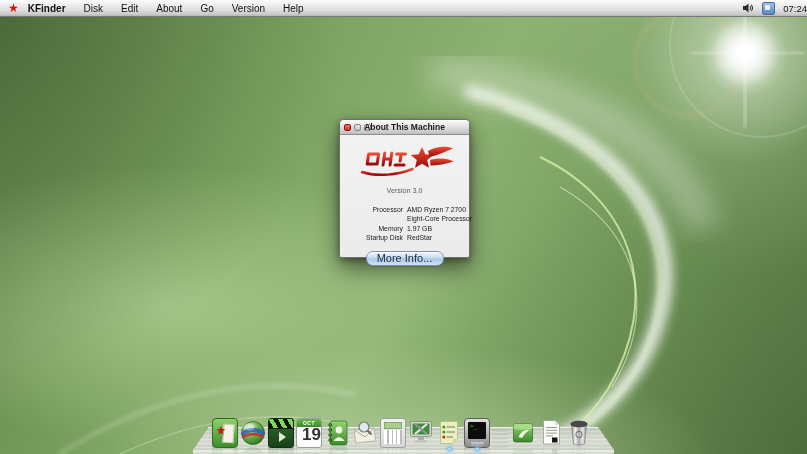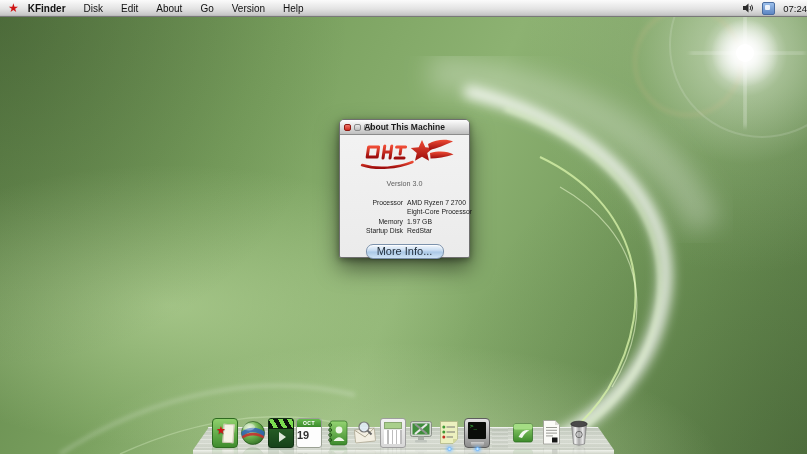--- a/index.html
+++ b/index.html
@@ -39,21 +39,21 @@
     border:1px solid #6f6f6f;box-sizing:border-box;
     box-shadow:0 10px 22px rgba(0,0,0,.5),0 2px 6px rgba(0,0,0,.35);margin-top:36px;}
   .titlebar{height:14px;border-radius:4px 4px 0 0;position:relative;
     background:linear-gradient(#fdfdfd,#dcdcdc 55%,#bfbfbf);
     border-bottom:1px solid #8c8c8c;display:flex;align-items:center;}
   .tb-btn{width:7px;height:7px;border-radius:2px;margin-left:3px;box-sizing:border-box;}
   .tb-close{background:linear-gradient(#f0776b,#cf2c20);border:1px solid #8f1a12;margin-left:4px;}
   .tb-min,.tb-max{background:linear-gradient(#e9e9e9,#bdbdbd);border:1px solid #8a8a8a;}
   .tb-title{position:absolute;left:0;right:0;text-align:center;
     font-size:8.5px;font-weight:bold;color:#1c1c1c;line-height:13px;}
-  .win-content{padding-top:1px;text-align:center;}
+  .win-content{padding-top:8px;text-align:center;}
   .rs-logo{display:block;margin:1px auto 0;}
   .version{font-size:7.2px;color:#5d5d5d;margin-top:4px;}
   .specs{margin-top:10px;display:grid;grid-template-columns:63px 1fr;
     column-gap:4px;row-gap:0;font-size:6.8px;color:#1a1a1a;line-height:9.4px;text-align:left;}
   .spec-label{text-align:right;color:#222;}
   .spec-value{white-space:nowrap;}
   .more-btn{margin-top:8px;width:76px;height:13px;border-radius:7px;display:inline-block;
     background:linear-gradient(#f2f7fd,#cadeF2 40%,#abc9e7 55%,#cfe3f5);
     border:1px solid #7c92ac;font-size:11px;color:#1f2c3a;line-height:12px;
     box-shadow:inset 0 1px 1px rgba(255,255,255,.8),0 1px 1px rgba(0,0,0,.15);}
@@ -82,21 +82,21 @@
   
   .ic-kfinder{background:linear-gradient(#8fd06c,#3f8c2d);border-radius:4px;border:1px solid #2e6b20;
     box-sizing:border-box;position:relative;overflow:hidden;}
   .ic-kfinder .page{position:absolute;right:3px;top:5px;width:9px;height:17px;background:#f4f2e4;
     border:1px solid #c9c5ad;transform:rotate(4deg);}
   .ic-kfinder .star{position:absolute;left:3px;top:6px;color:#cf1414;font-size:11px;line-height:11px;
     text-shadow:0 1px 1px rgba(0,0,0,.3);}
   .ic-cal{background:#fdfdfd;border:1px solid #9aa093;border-radius:3px;box-sizing:border-box;overflow:hidden;}
   .ic-cal .cal-head{height:8px;background:linear-gradient(#66b94e,#3a8a2c);color:#fff;
     font-size:5px;font-weight:bold;text-align:center;line-height:8px;letter-spacing:.5px;}
-  .ic-cal .cal-day{font-size:11px;font-weight:bold;color:#333;text-align:left;line-height:16px;}
+  .ic-cal .cal-day{font-size:17px;font-weight:bold;color:#333;text-align:right;line-height:16px;}
   .ic-term{background:linear-gradient(#e2e2e2,#8d8d8d);border:1px solid #5d5d5d;border-radius:4px;
     box-sizing:border-box;position:relative;}
   .ic-term .scr{position:absolute;left:3px;top:3px;right:3px;bottom:8px;background:#0b0d0a;
     border-radius:1px;color:#46e04a;font-family:"DejaVu Sans Mono",monospace;
     font-size:6px;line-height:7px;padding-left:2px;}
   .ic-term .base{position:absolute;left:6px;bottom:1px;width:13px;height:4px;
     background:linear-gradient(#cfcfcf,#9a9a9a);border-radius:0 0 2px 2px;}
   .ic-calc{background:linear-gradient(#f2f2f2,#d7d7d7);border:1px solid #9e9e9e;border-radius:3px;
     box-sizing:border-box;position:relative;}
   .ic-calc .disp{position:absolute;left:3px;top:3px;right:3px;height:5px;background:#a9cf8b;border:1px solid #8aa872;}

